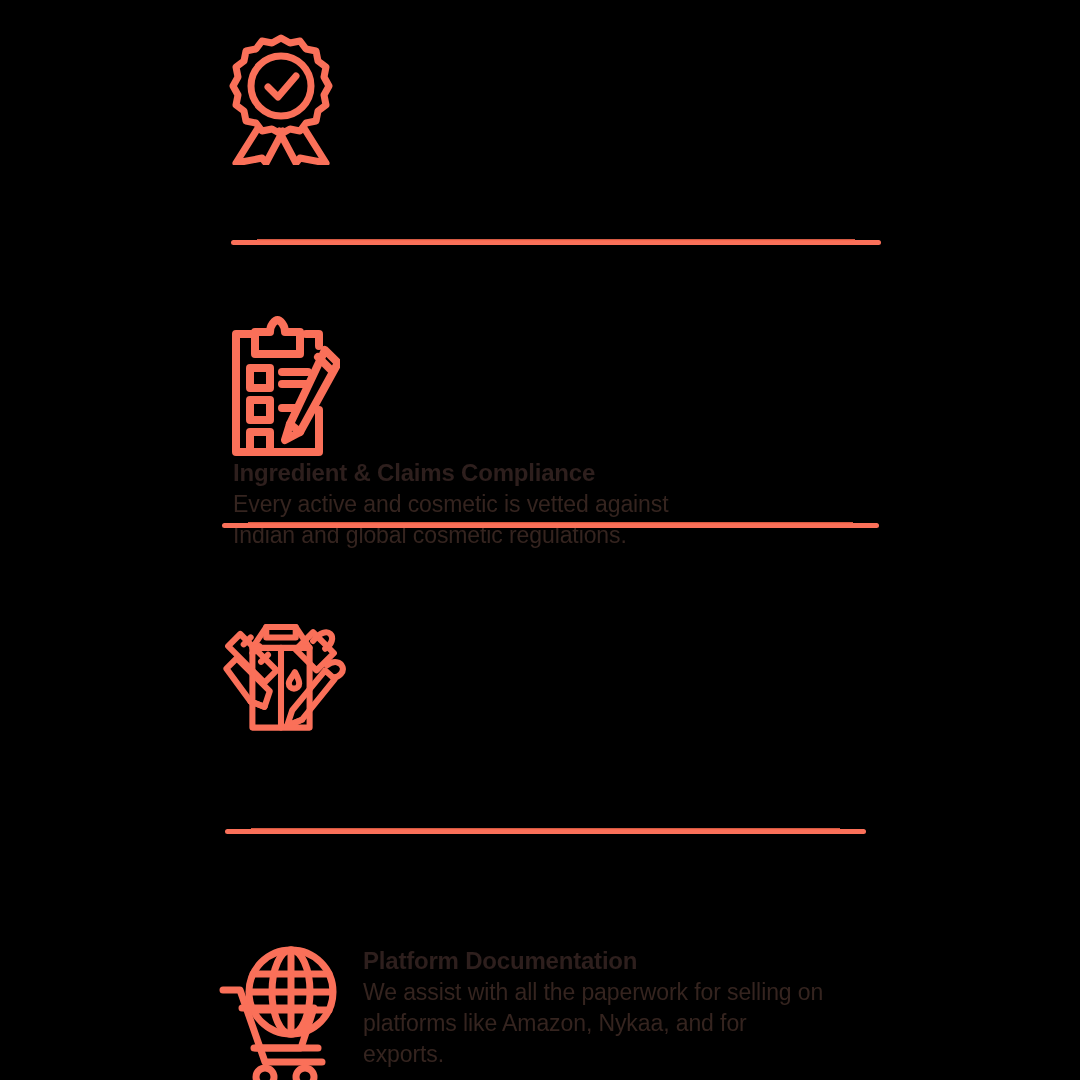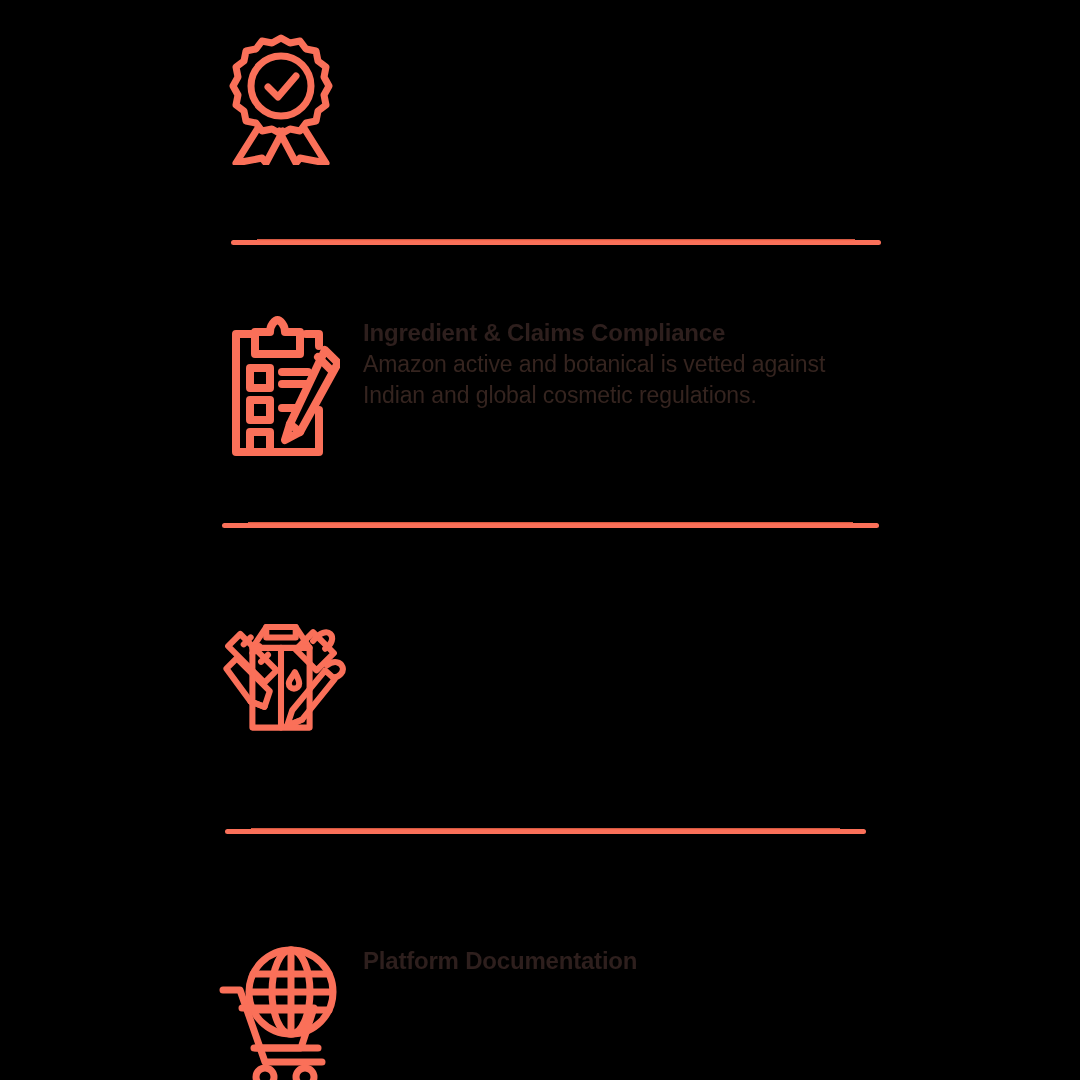--- a/index.html
+++ b/index.html
@@ -65,21 +65,21 @@
   }
 
   
   .hidden-copy .feature-title,
   .hidden-copy .feature-desc {
     color: #000000;
   }
 
   
   #row-1 { top: 30px; }
-  #row-2 { top: 312px; }
+  #row-2 { top: 312px; flex-direction: column; }
   #row-3 { top: 598px; }
   #row-4 { top: 940px; }
 
   
   .divider {
     position: absolute;
     height: 5px;
     background: #fa7059;
     border-radius: 3px;
   }
@@ -138,21 +138,21 @@
         <path d="M60 72 L86 72"></path>
         <path d="M60 96 L74 96"></path>
 
         <path d="M103 38 L116 51 L78 120 L63 128 L68 112 Z"></path>
         <path d="M96 45 L109 58"></path>
         <path d="M68 112 L78 120"></path>
       </svg>
     </div>
     <div class="feature-text">
       <h3 class="feature-title">Ingredient &amp; Claims Compliance</h3>
-      <p class="feature-desc">Amazon active and botanical is vetted against Indian and global cosmetic regulations.</p>
+      <p class="feature-desc">Every active and cosmetic is vetted against Indian and global cosmetic regulations.</p>
     </div>
   </div>
 
   <div class="divider" id="divider-2"></div>
 
   <div class="feature-row hidden-copy" id="row-3">
     <div class="feature-icon">
       <svg width="150" height="150" viewBox="0 0 150 150" fill="none" stroke="#fa7059" stroke-width="7" stroke-linecap="round" stroke-linejoin="round">
 
         <path d="M14 44 L28 30 L70 72 L56 86 Z"></path>
@@ -199,16 +199,17 @@
 
         <path d="M4 50 L21 50 L46 122 L103 122"></path>
         <path d="M23 68 L95 68 L82 108 L37 108"></path>
         <path d="M35 108 L99 108"></path>
         <circle cx="46" cy="137" r="9"></circle>
         <circle cx="86" cy="137" r="9"></circle>
       </svg>
     </div>
     <div class="feature-text">
       <h3 class="feature-title">Platform Documentation</h3>
+      <p class="feature-desc">We assist with all the paperwork for selling on platforms like Amazon, Nykaa, and for exports.</p>
     </div>
   </div>
 
 </div>
 
 </body></html>

